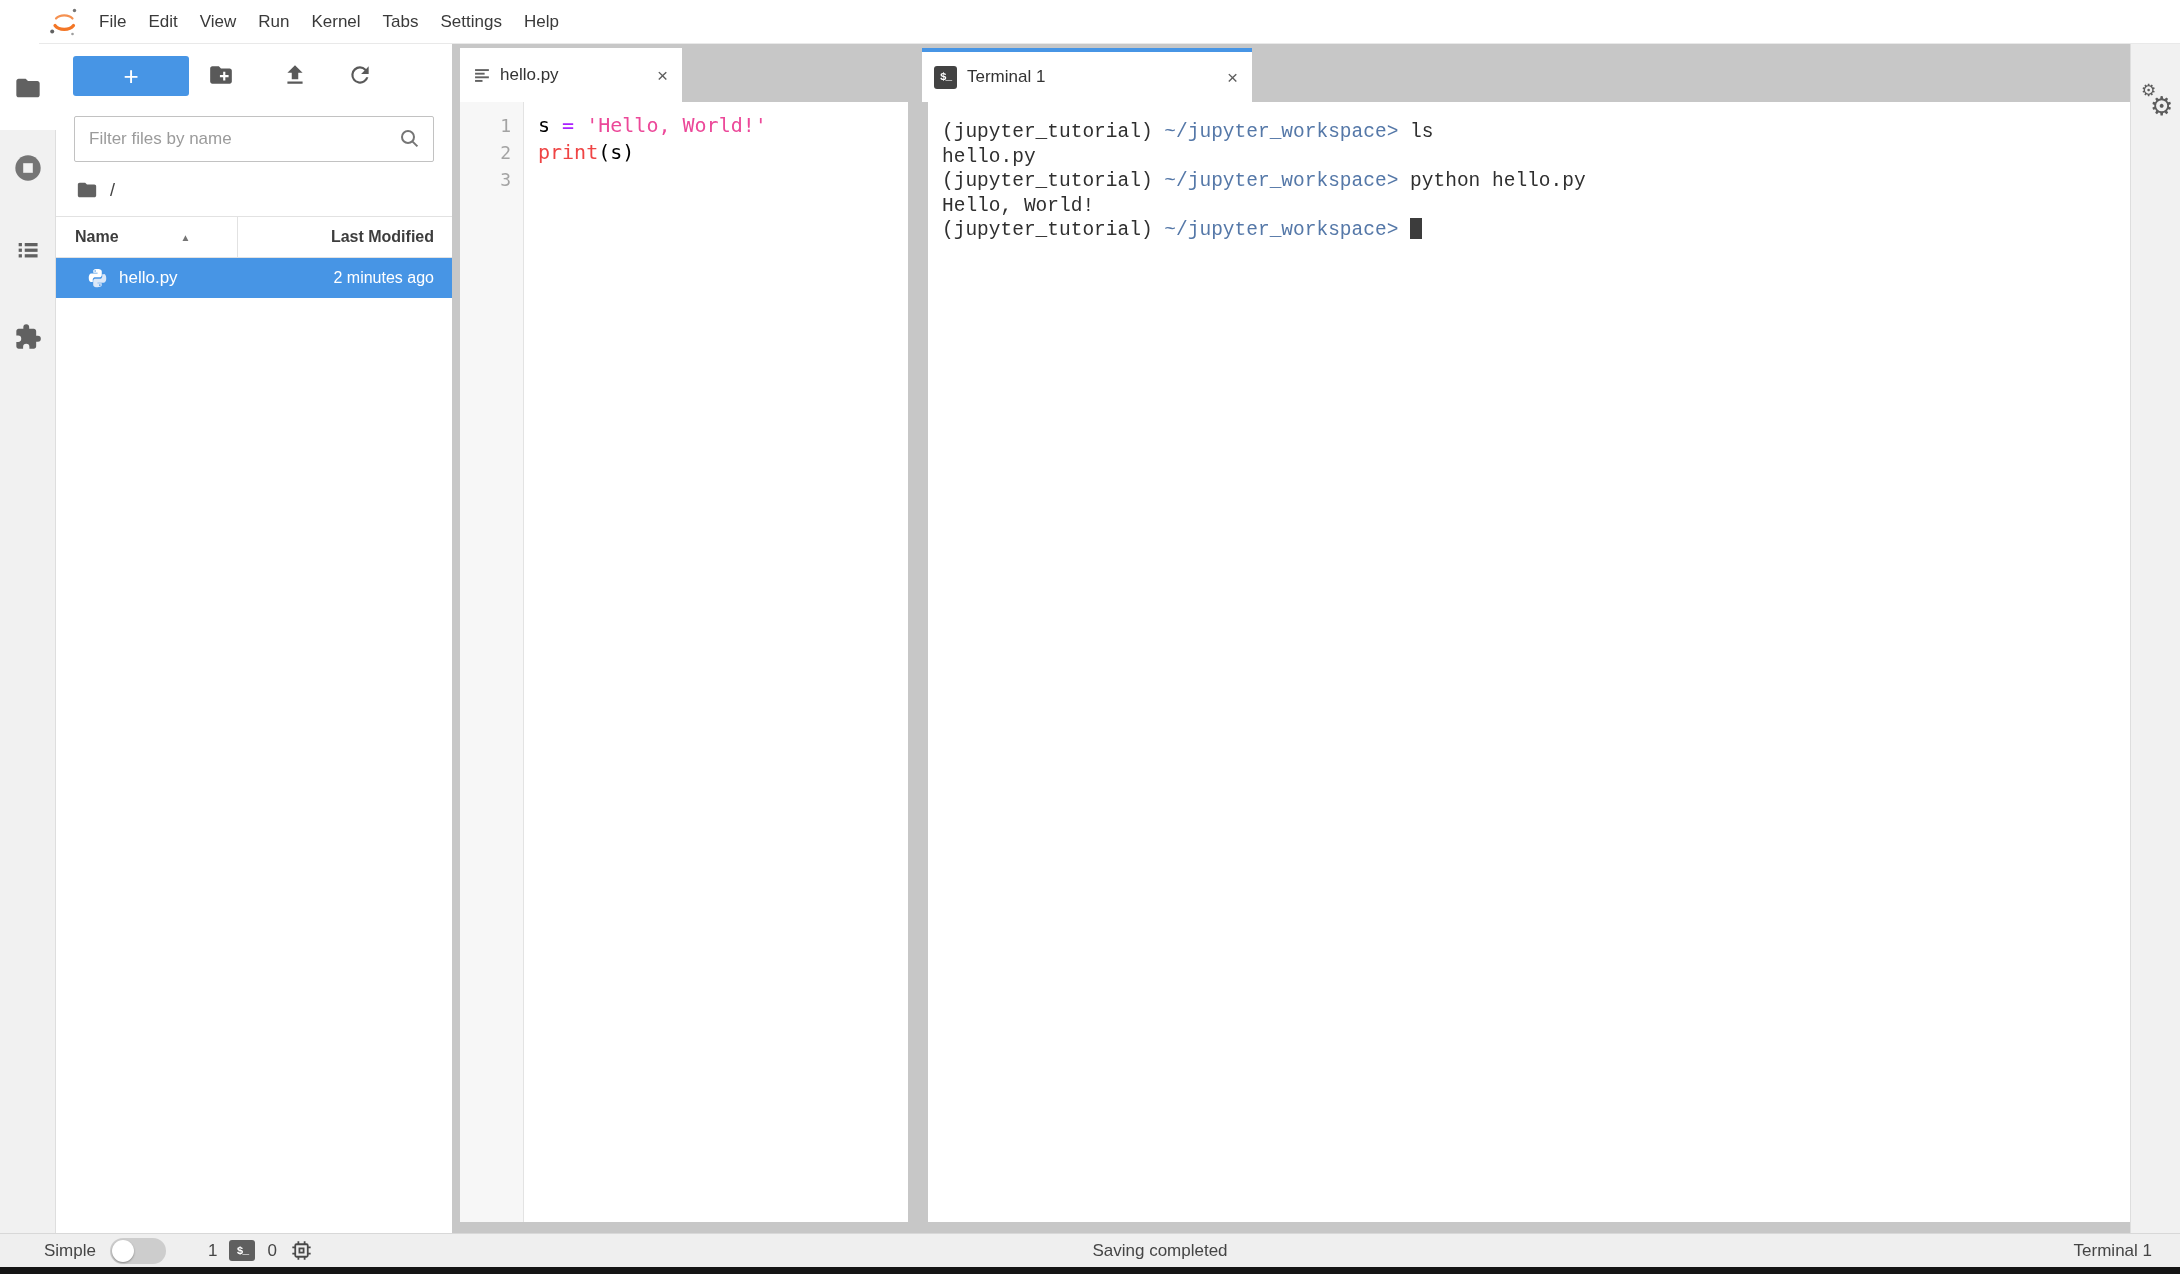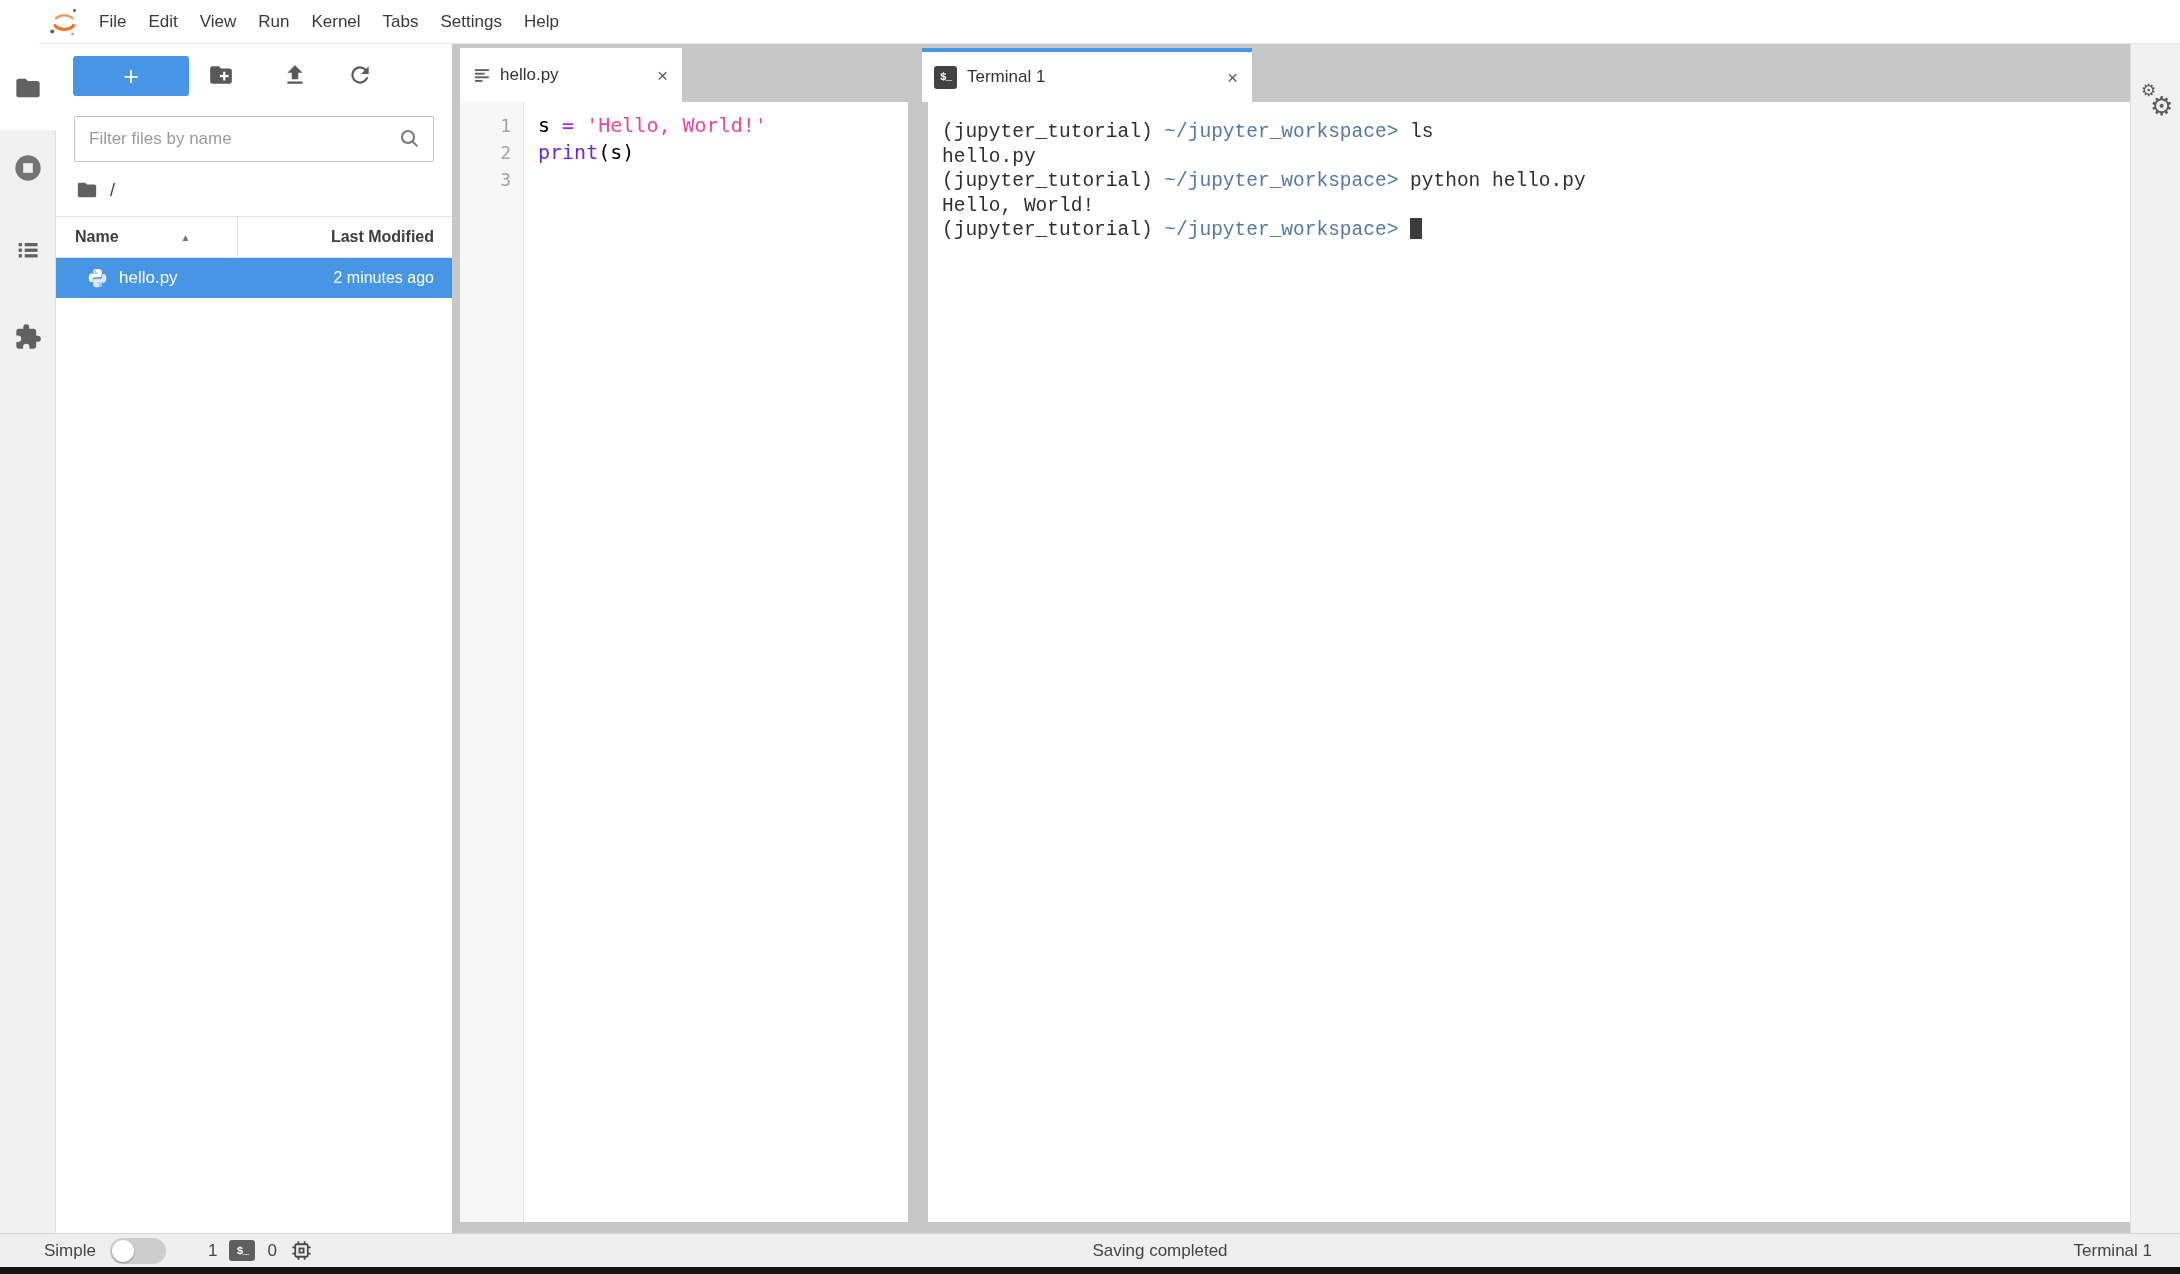--- a/index.html
+++ b/index.html
@@ -54,21 +54,21 @@
          font-family:"Liberation Mono", monospace; font-size:11px; font-weight:bold; display:flex;
          align-items:center; justify-content:center; margin-left:12px; margin-right:10px; letter-spacing:-1px; }
   .editor-body { position:absolute; left:8px; top:58px; width:448px; height:1120px; background:#fff; overflow:hidden; }
   .editor-gutter-bg { position:absolute; left:0; top:0; width:64px; height:100%; background:#f7f7f7; border-right:1px solid #e3e3e3; }
   .code-rows { position:relative; padding-top:10px; }
   .code-row { display:flex; height:27px; line-height:27px; }
   .ln { width:64px; text-align:right; padding-right:13px; color:#a3a3a3;
         font-family:"DejaVu Sans Mono", monospace; font-size:18px; }
   .code { padding-left:14px; font-family:"DejaVu Sans Mono", monospace; font-size:20px; white-space:pre; color:#000; }
   .tk-var { color:#000; } .tk-plain { color:#000; }
-  .tk-op { color:#aa22ff; } .tk-str { color:#ec4899; } .tk-builtin { color:#6d28d9; }
+  .tk-op { color:#aa22ff; } .tk-str { color:#ec4899; } .tk-builtin { color:#ef4444; }
   .splitter { position:absolute; left:456px; top:58px; width:14px; height:1120px; cursor:col-resize; }
   .terminal-body { position:absolute; left:476px; top:58px; width:1204px; height:1120px; background:#fff;
                    padding:18px 14px; overflow:hidden; }
   .term-line { font-family:"Liberation Mono", monospace; font-size:19.5px; line-height:24.5px;
                white-space:pre; color:#2f2f2f; }
   .t-text { color:#2f2f2f; } .t-path { color:#5578a8; }
   .t-cursor { display:inline-block; width:12px; height:21px; background:#3c3c3c; vertical-align:-4px; }
   
   .right-strip { position:absolute; left:2130px; top:44px; width:50px; height:1189px; background:#f1f1f1;
                  border-left:1px solid #dedede; }

